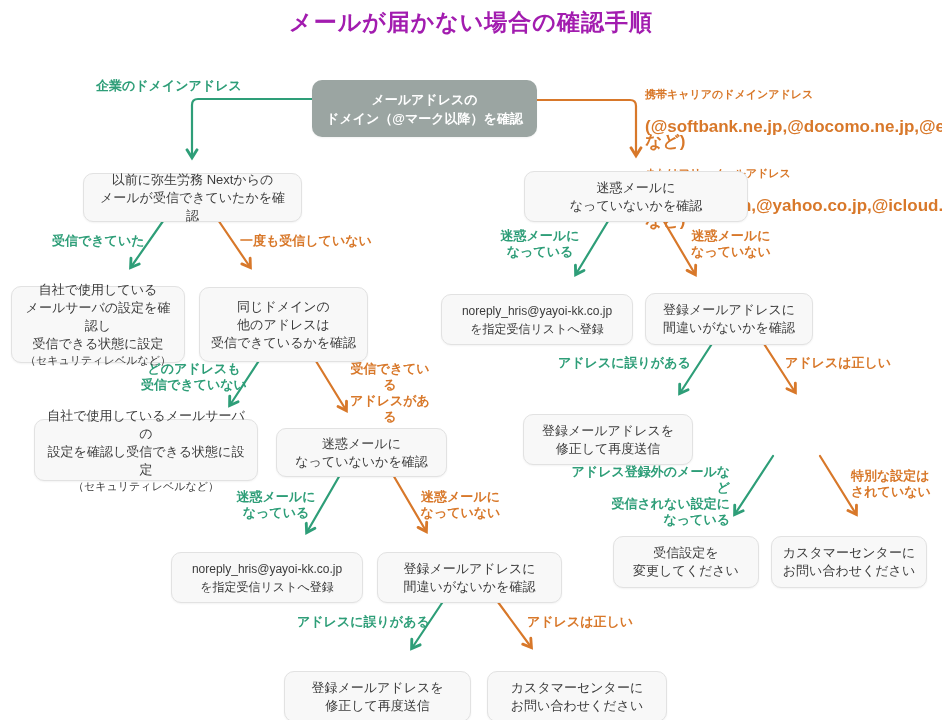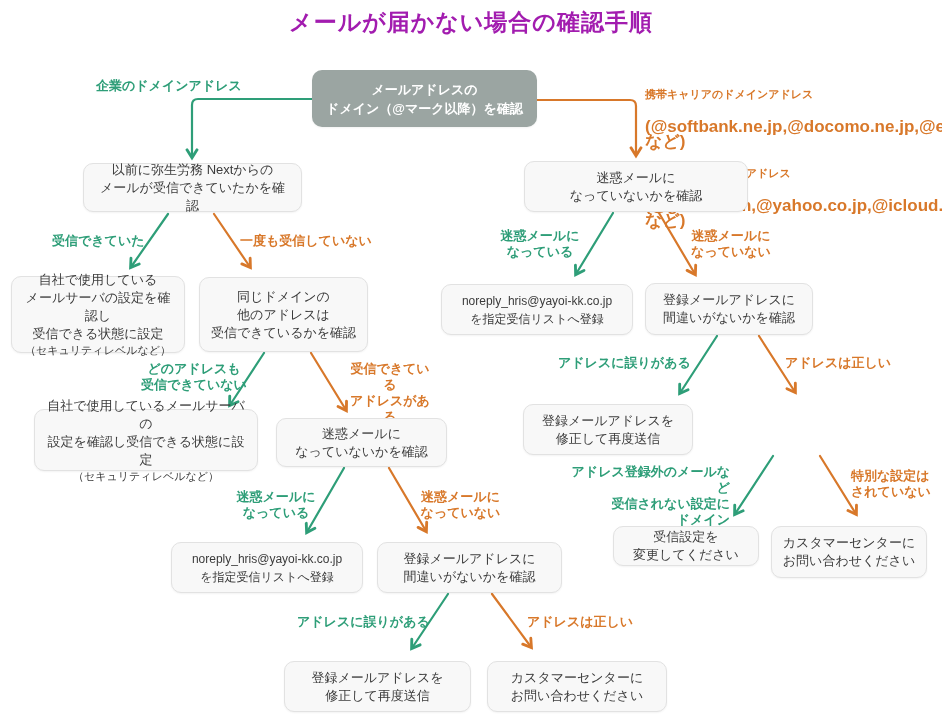--- a/index.html
+++ b/index.html
@@ -14,21 +14,21 @@
   svg.edges { position:absolute; left:0; top:0; }
   .edge { fill:none; stroke-width:2.2; stroke-linecap:round; }
   .edge.green { stroke:var(--green); }
   .edge.orange { stroke:var(--orange); }
   .node {
     position:absolute; background:var(--node-bg); border:1px solid var(--node-border);
     border-radius:10px; color:var(--node-text);
     display:flex; flex-direction:column; align-items:center; justify-content:center;
     text-align:center; font-size:13px; line-height:18px;
     box-shadow:0 1px 2px rgba(0,0,0,0.05);
-    box-sizing:border-box; padding:10px;
+    box-sizing:border-box; padding:10px;margin-top:10px;
   }
   .node-text { white-space:pre-line; }
   .node .note { font-size:11px; line-height:15px; white-space:pre-line; }
   .node.root {
     background:var(--root-bg); border:none; color:#ffffff; font-weight:bold; line-height:19px;
   }
   .node.mail { font-size:12px; }
   .elabel {
     position:absolute; font-weight:bold; font-size:13px; line-height:16px;
     white-space:pre-line;
@@ -102,21 +102,21 @@
   <div class="elabel green tc" style="left:498px; top:228px; width:84px;">迷惑メールに
 なっている</div>
   <div class="elabel orange tc" style="left:690px; top:228px; width:82px;">迷惑メールに
 なっていない</div>
 
   <div class="elabel green" style="left:558px; top:355px;">アドレスに誤りがある</div>
   <div class="elabel orange" style="left:785px; top:355px;">アドレスは正しい</div>
 
   <div class="elabel green tr" style="left:560px; top:464px; width:170px;">アドレス登録外のメールなど
 受信されない設定に
-ドメイン</div>
+なっている</div>
   <div class="elabel orange" style="left:851px; top:468px;">特別な設定は
 されていない</div>
 
   <div class="node root" style="left:312px; top:70px; width:225px; height:57px;">
     <span class="node-text">メールアドレスの
 ドメイン（@マーク以降）を確認</span>
   </div>
 
   <div class="node" style="left:83px; top:163px; width:219px; height:49px;">
     <span class="node-text">以前に弥生労務 Nextからの
@@ -181,21 +181,21 @@
     <span class="node-text">登録メールアドレスに
 間違いがないかを確認</span>
   </div>
 
   <div class="node" style="left:523px; top:404px; width:170px; height:51px;">
     <span class="node-text">登録メールアドレスを
 修正して再度送信</span>
   </div>
 
 
-  <div class="node" style="left:613px; top:526px; width:146px; height:40px;">
+  <div class="node" style="left:613px; top:526px; width:146px; height:52px;">
     <span class="node-text">受信設定を
 変更してください</span>
   </div>
 
   <div class="node" style="left:771px; top:526px; width:156px; height:52px;">
     <span class="node-text">カスタマーセンターに
 お問い合わせください</span>
   </div>
 
 </div>

